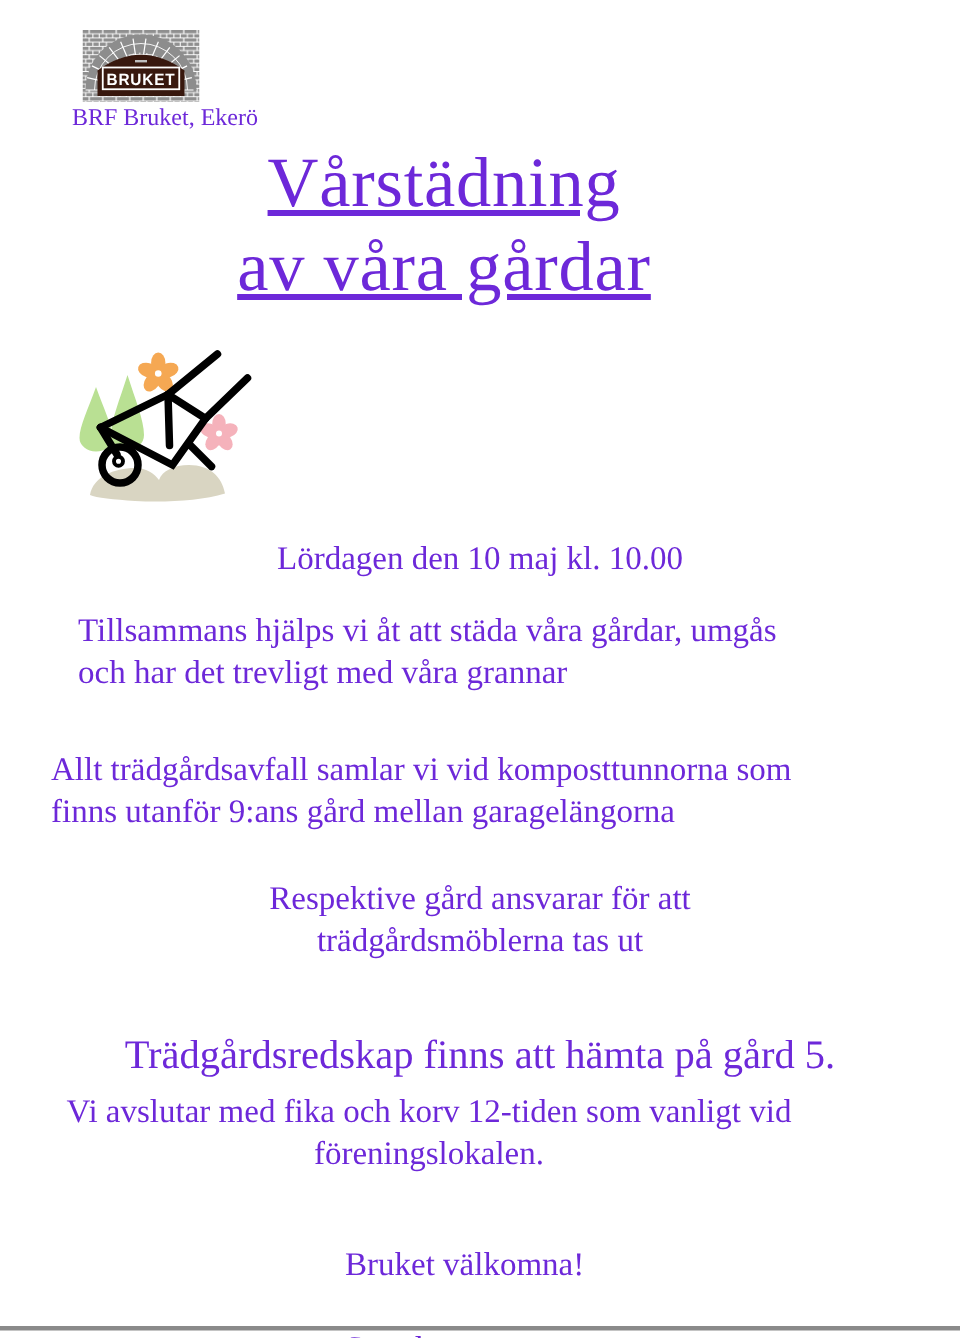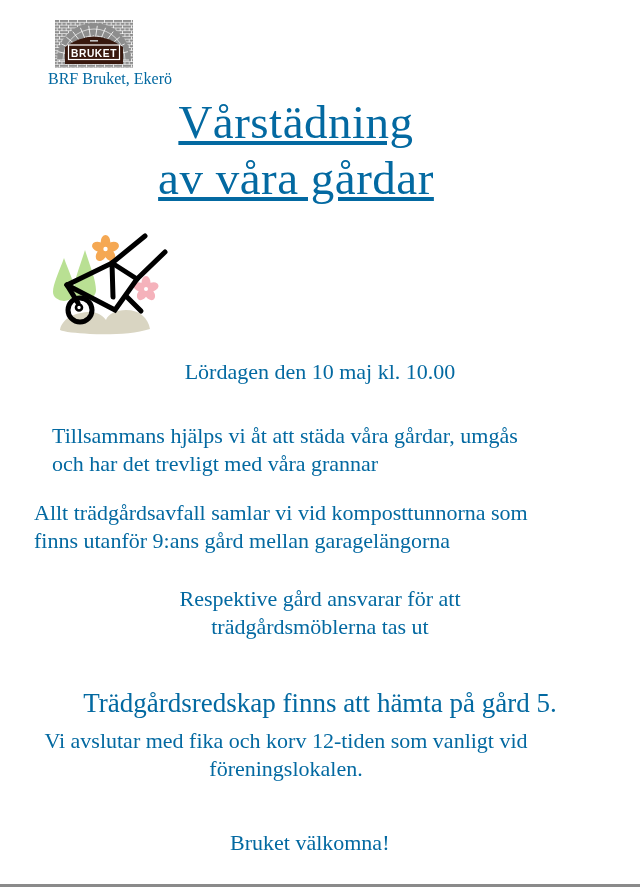--- a/index.html
+++ b/index.html
@@ -2,21 +2,21 @@
 <html><head>
 <meta charset="utf-8">
 <style>
   html,body{margin:0;padding:0;background:#fff;}
   .page{
     position:relative;
     width:640px;height:892px;
     background:#ffffff;
     overflow:hidden;
     font-family:"Liberation Serif", serif;
-    color:#0369a1;
+    color:#6d28d9;
   }
   .abs{position:absolute;}
   .org-name{
     left:48px;top:70px;
     font-size:16px;line-height:18px;
     font-weight:normal;
   }
   .title{
     left:0;top:94px;width:640px;
     padding-right:48px;box-sizing:border-box;
@@ -24,21 +24,21 @@
     font-size:47px;line-height:56px;
     letter-spacing:0.5px;
     text-decoration:underline;
   }
   .bodytext{
     font-size:22px;line-height:28px;
     white-space:pre-line;
   }
   .centered{left:0;width:640px;text-align:center;}
   .date-line{top:358px;}
-  .para-together{left:52px;top:422px;width:560px;}
+  .para-together{left:52px;top:406px;width:560px;}
   .para-compost{left:34px;top:499px;width:560px;}
   .para-furniture{top:585px;text-align:center;}
   .para-tools{top:663px;font-size:27px;line-height:32px;margin-top:24px;}
   .para-fika{top:727px;padding-right:68px;box-sizing:border-box;}
   .closing{left:230px;top:801px;}
   .page-edge{
     left:0;top:884px;width:640px;height:3px;
     background:#8a8a8a;
   }
 </style>

